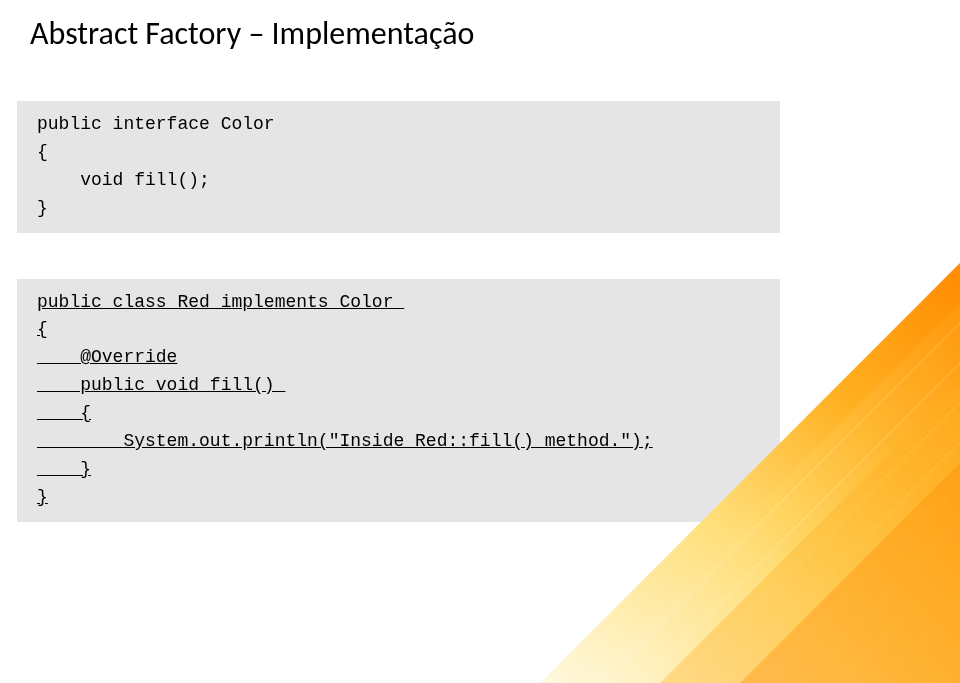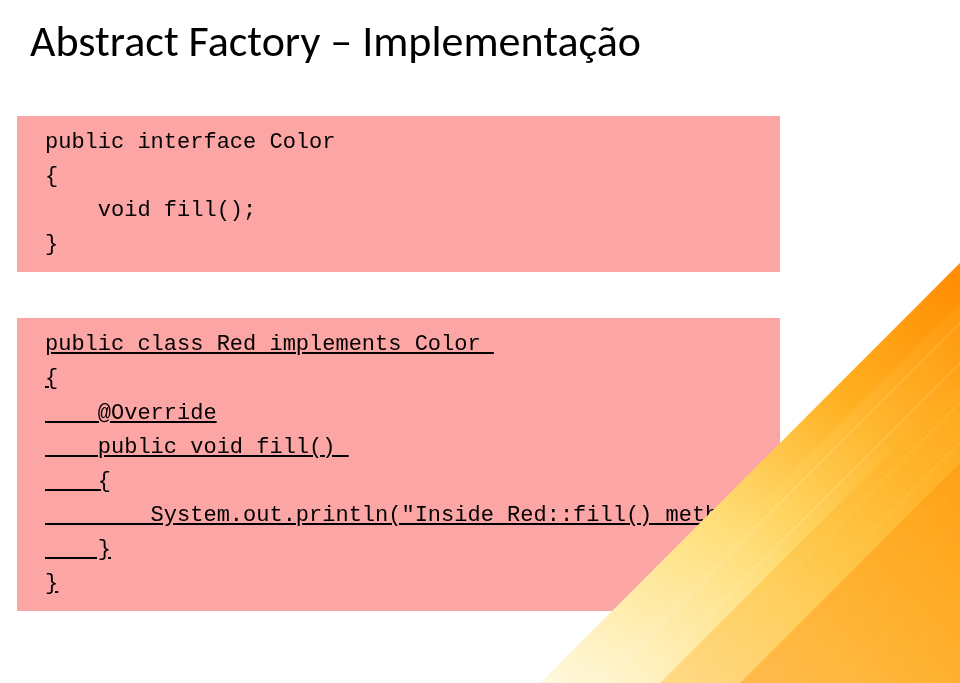--- a/index.html
+++ b/index.html
@@ -5,33 +5,33 @@
   * { margin: 0; padding: 0; box-sizing: border-box; }
   body {
     width: 960px;
     height: 683px;
     background: #ffffff;
     font-family: Calibri, Arial, sans-serif;
     position: relative;
     overflow: hidden;
   }
   .title {
-    font-size: 44px;
+    font-size: 32px;
     font-weight: 400;
     color: #000;
     padding: 14px 0 0 30px;
     letter-spacing: 0px;
   }
   .code-block {
-    background: #fca5a5;
+    background: #e5e5e5;
     font-family: "Courier New", Courier, monospace;
-    font-size: 22px;
+    font-size: 18px;
     line-height: 1.55;
     color: #000;
-    padding: 10px 28px;
+    padding: 10px 20px;
     white-space: pre;
     margin-left: 17px;
     margin-right: 180px;
   }
   .block1 { margin-top: 48px; }
   .block2 { margin-top: 46px; text-decoration: underline; }
   .corner-art {
     position: absolute;
     right: 0;
     bottom: 0;

